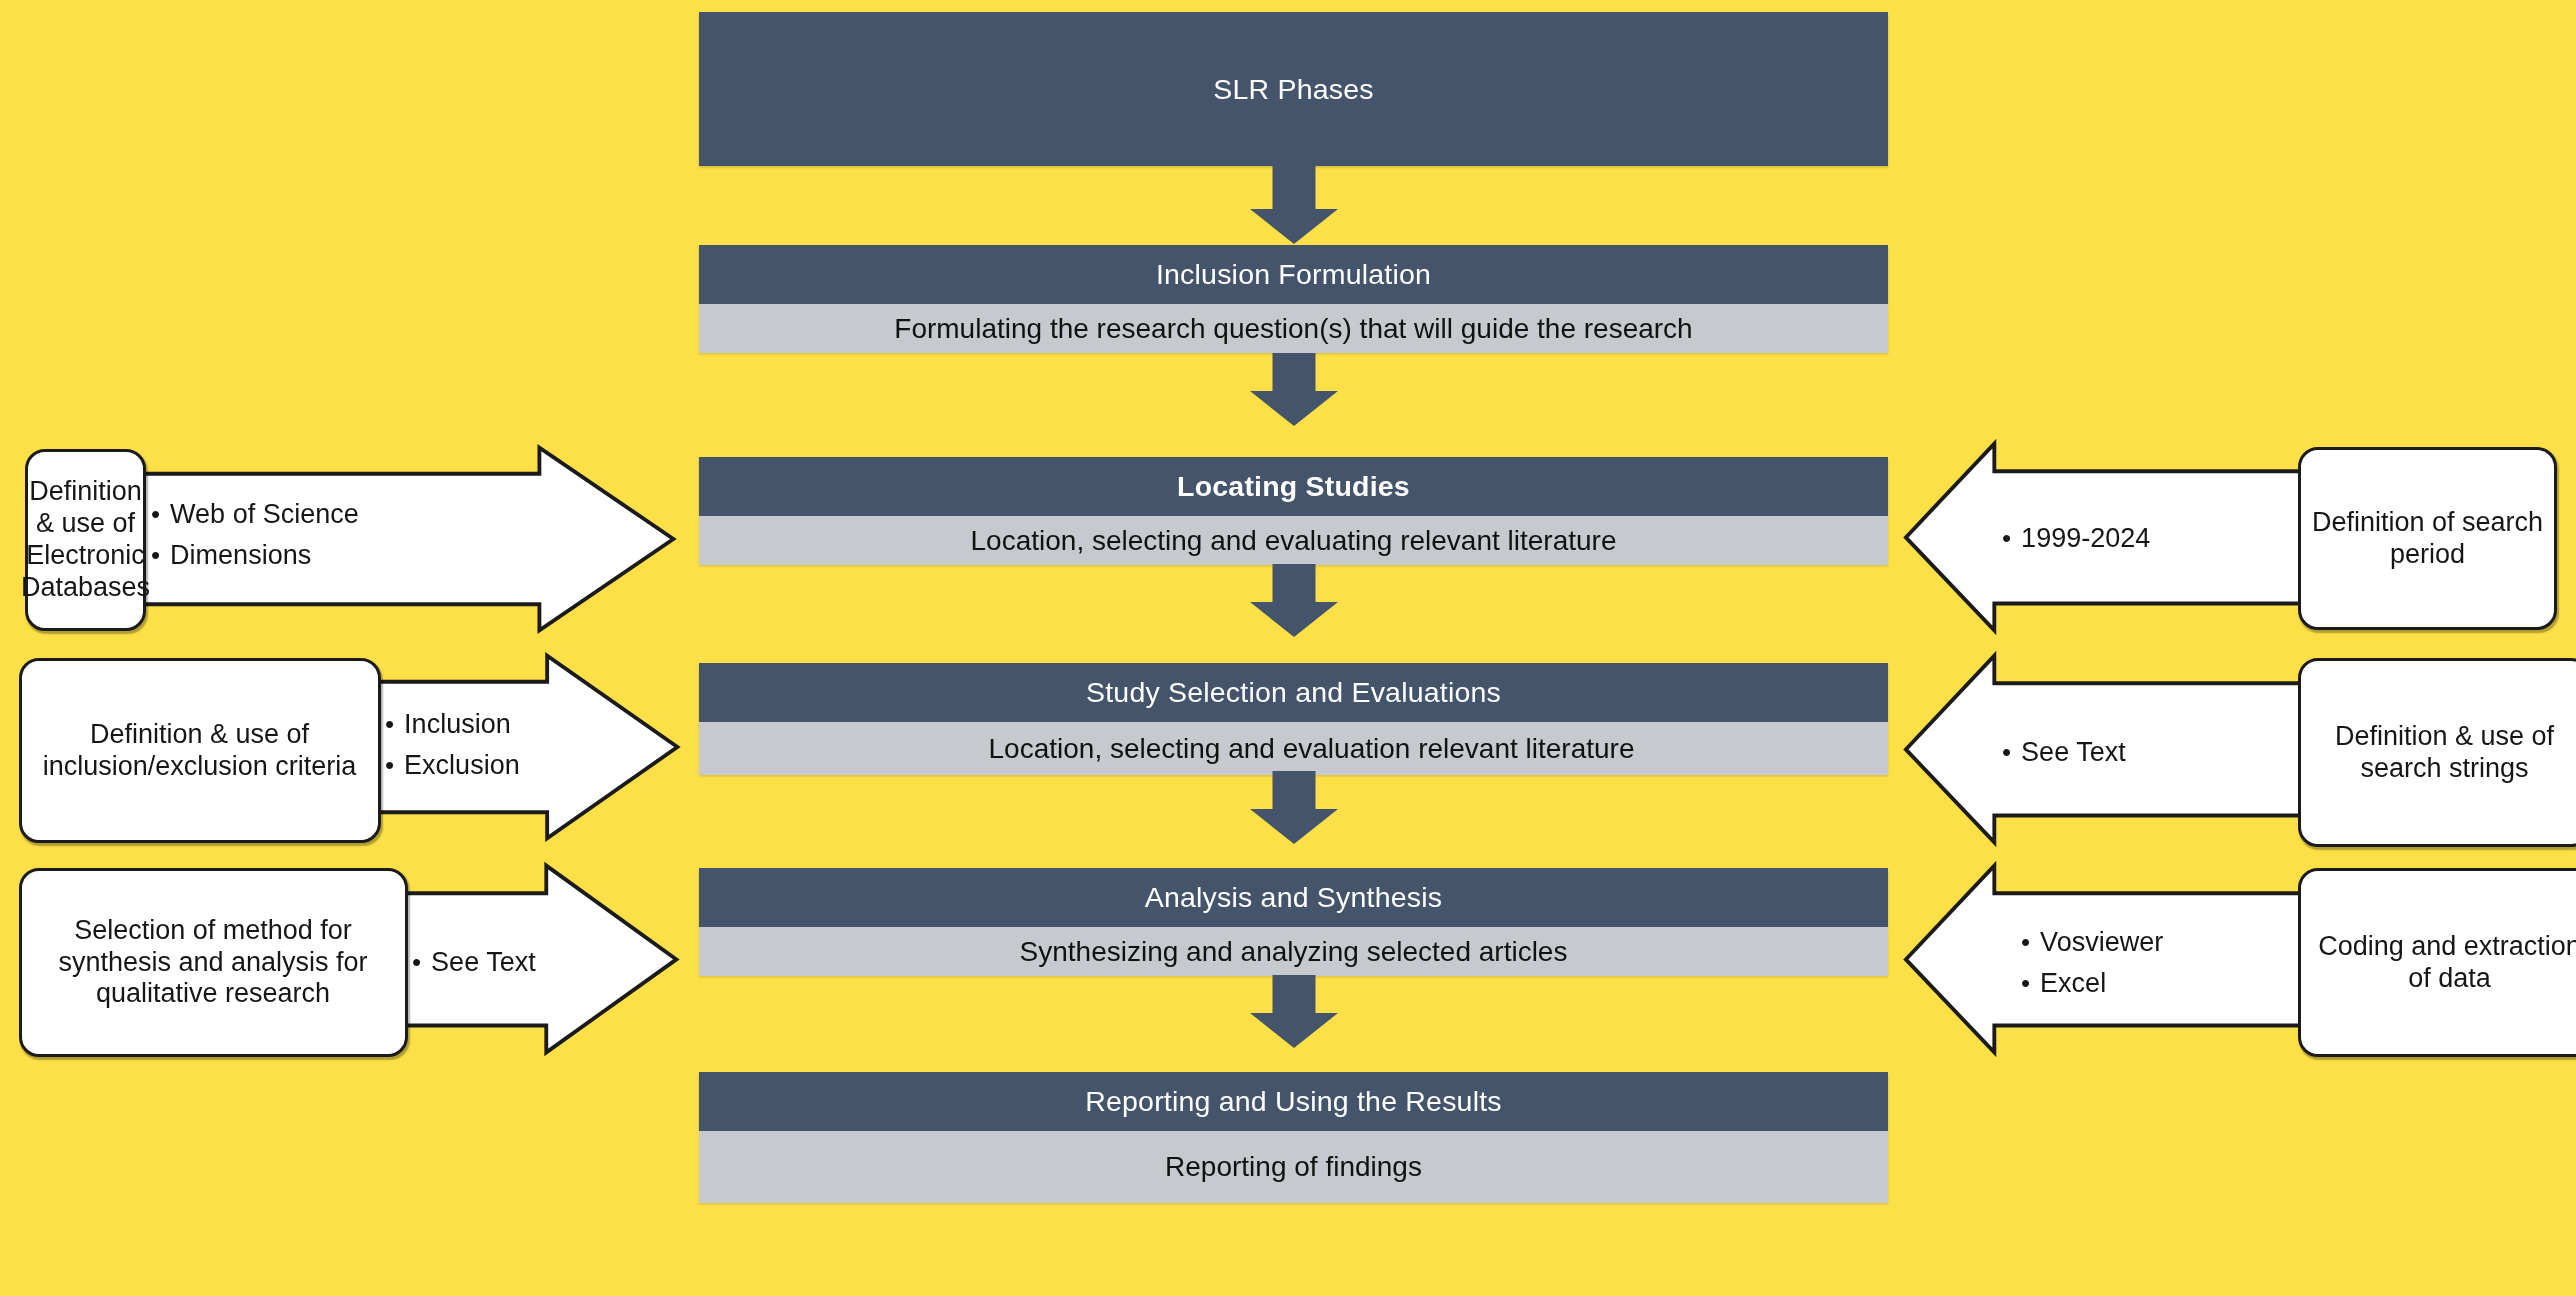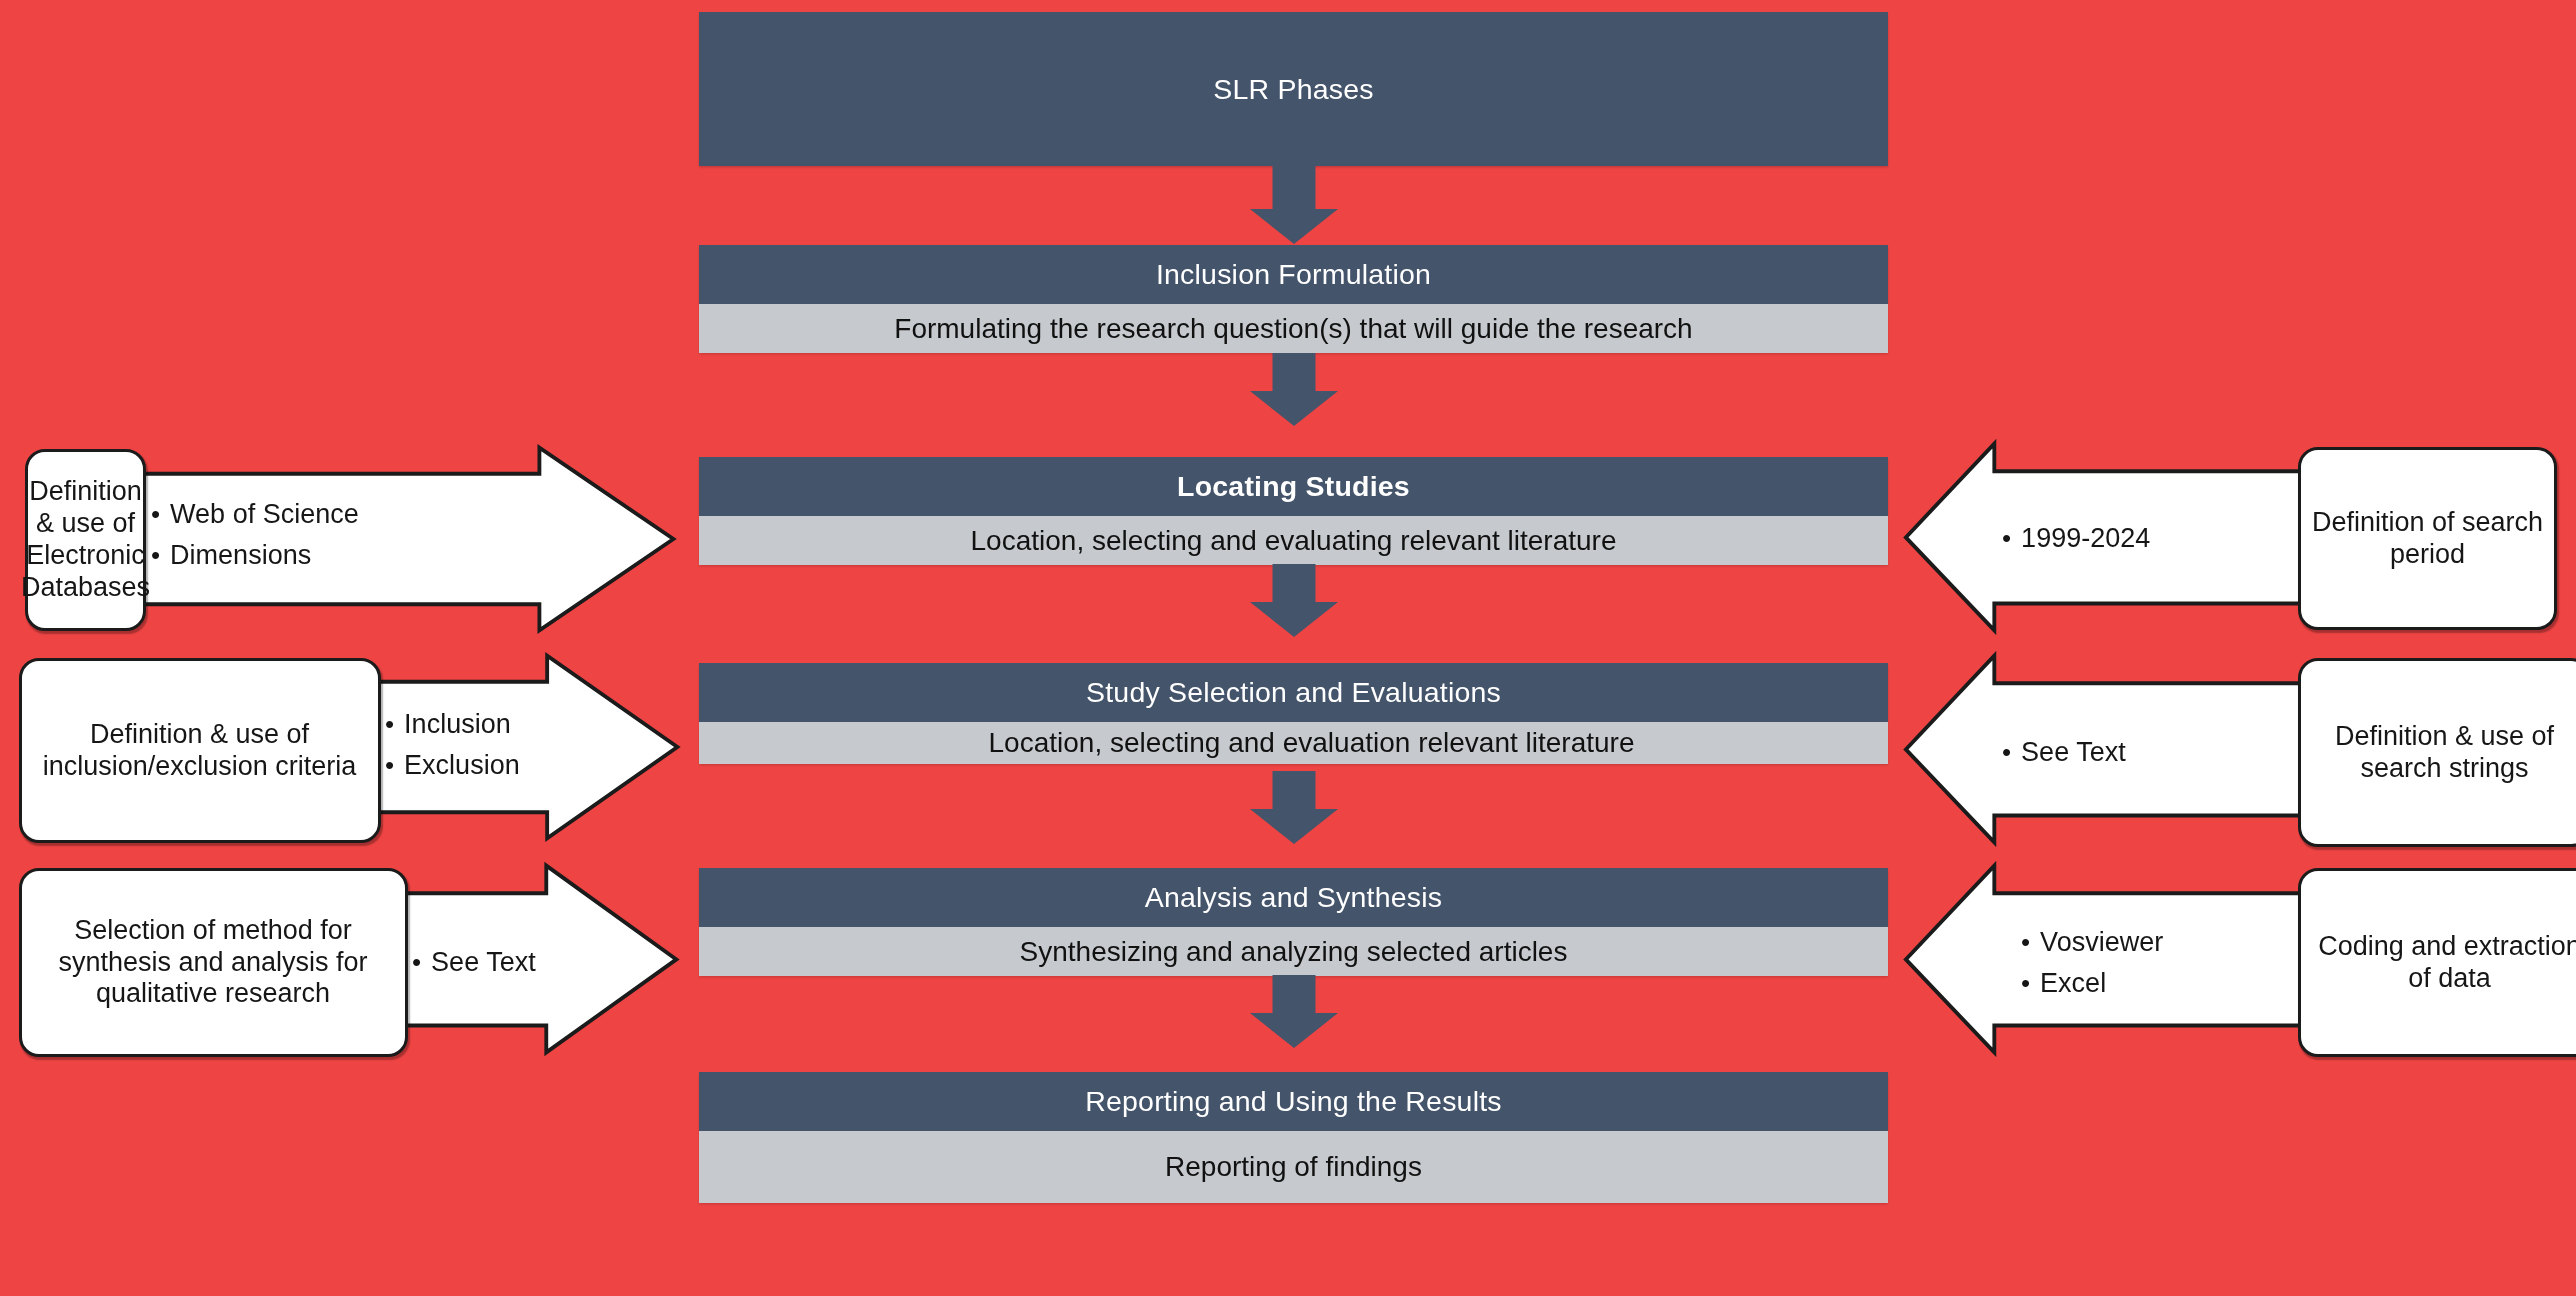--- a/index.html
+++ b/index.html
@@ -4,21 +4,21 @@
 <style>
   html,body{margin:0;padding:0;background:#ffffff;}
   body{
     font-family:"Liberation Sans", sans-serif;
     -webkit-font-smoothing:antialiased;
   }
   #canvas{
     position:relative;
     width:2576px;
     height:1296px;
-    background:#ef4444;
+    background:#fde047;
     overflow:hidden;
   }
 
   
   .stage{position:absolute;left:699px;width:1189px;}
   .stage .head{
     background:#44546A;
     color:#ffffff;
     display:flex;align-items:center;justify-content:center;
     font-size:28.5px;
@@ -117,21 +117,21 @@
     <div class="body" style="height:49px;">Location, selecting and evaluating relevant literature</div>
   </div>
 
   <div class="down-arrow" style="left:699px;width:1189px;top:564px;height:71px;">
     <div class="shaft" style="height:38px;"></div>
     <div class="headtri" style="top:38px;"></div>
   </div>
 
   <div class="stage" style="top:663px;">
     <div class="head" style="height:59px;">Study Selection and Evaluations</div>
-    <div class="body" style="height:42px;padding-left:36px;">Location, selecting and evaluation relevant literature</div>
+    <div class="body" style="height:53px;padding-left:36px;">Location, selecting and evaluation relevant literature</div>
   </div>
 
   <div class="down-arrow" style="left:699px;width:1189px;top:771px;height:71px;">
     <div class="shaft" style="height:38px;"></div>
     <div class="headtri" style="top:38px;"></div>
   </div>
 
   <div class="stage" style="top:868px;">
     <div class="head" style="height:59px;">Analysis and Synthesis</div>
     <div class="body" style="height:49px;">Synthesizing and analyzing selected articles</div>

